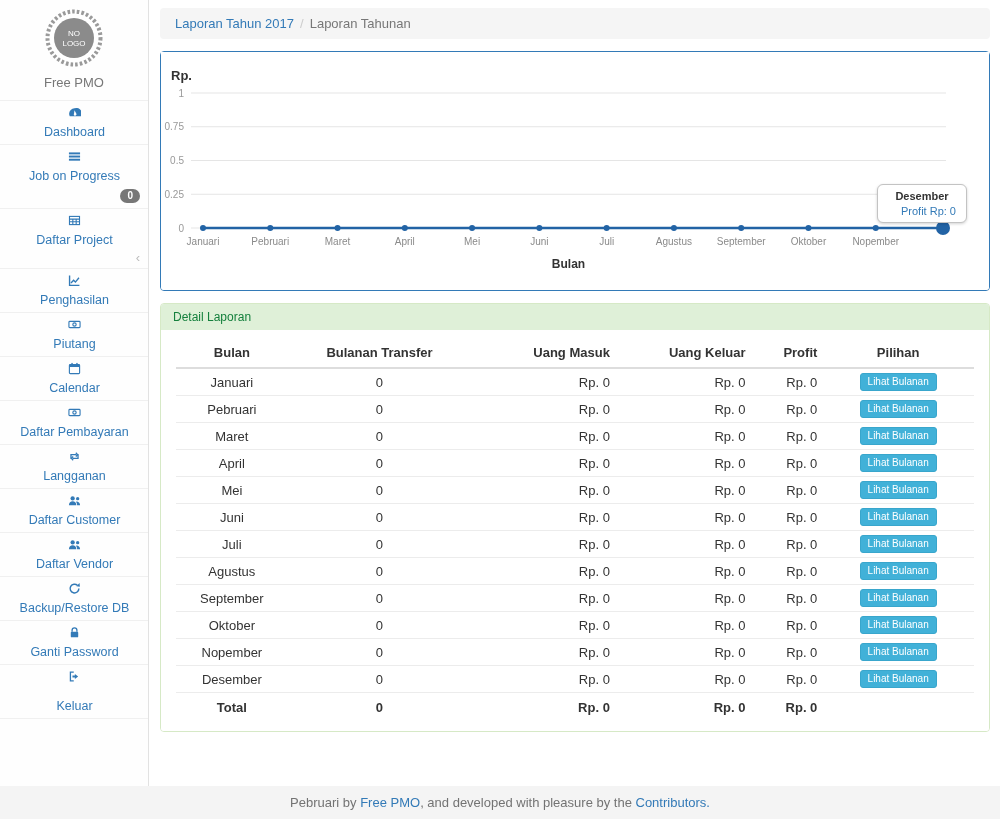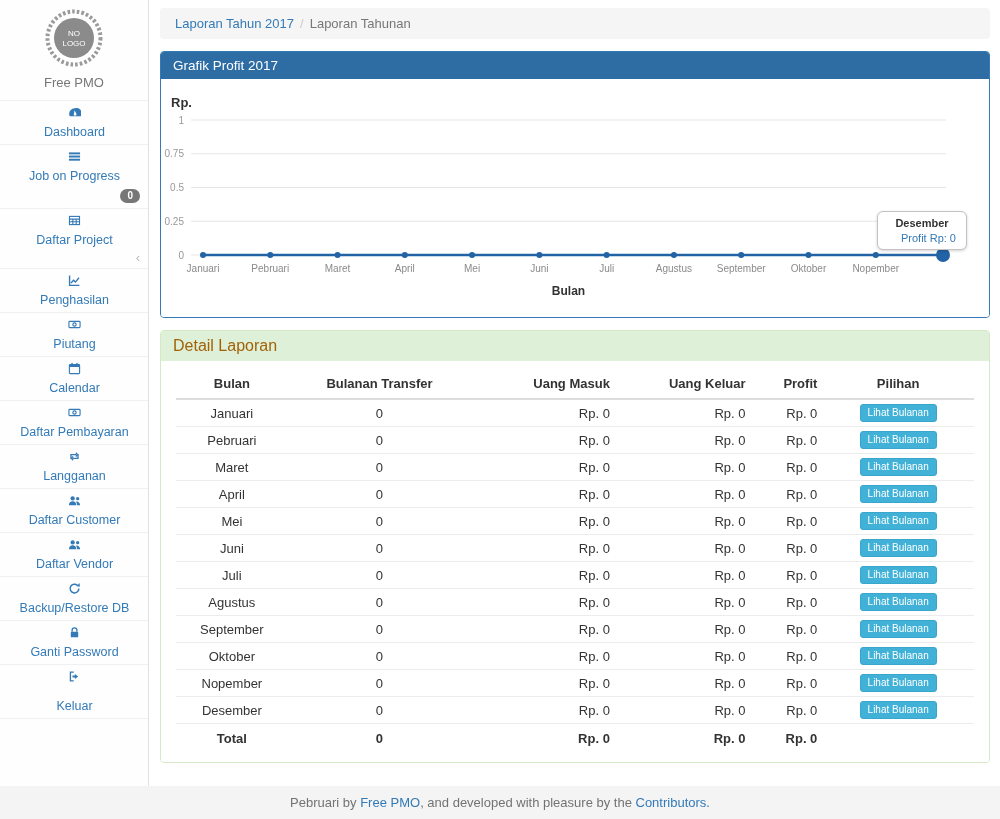--- a/index.html
+++ b/index.html
@@ -73,21 +73,21 @@
     position:absolute; right:22px; top:132px; background:#fff; border:1px solid #c3c3c3;
     border-radius:6px; padding:5px 10px; text-align:center;
     box-shadow:0 1px 3px rgba(0,0,0,.18); z-index:2;
   }
   .chart-tooltip .tt-title { font-weight:bold; font-size:11px; color:#333; }
   .chart-tooltip .tt-value { font-size:11px; color:#337ab7; margin-top:3px; white-space:nowrap;padding-left:13px; }
 
   
   .panel-detail { border:1px solid #d6e9c6; }
   .panel-detail .panel-heading {
-    background:#dff0d8; color:#a16207; padding:6px 12px; font-size:16px;
+    background:#dff0d8; color:#15803d; padding:6px 12px; font-size:12px;
     border-radius:3px 3px 0 0;
   }
   .panel-detail .panel-body { background:#fff; padding:8px 15px 12px; border-radius:0 0 3px 3px; }
   table.report { width:100%; border-collapse:collapse; font-size:13px; color:#333; }
   table.report th { font-weight:bold; padding:7px 5px; border-bottom:2px solid #ddd; }
   table.report td { padding:4px 5px; border-bottom:1px solid #ececec; }
   table.report th:nth-child(1){ width:14%; } table.report th:nth-child(2){ width:23%; }
   table.report th:nth-child(3){ width:18%; } table.report th:nth-child(4){ width:17%; }
   table.report th:nth-child(5){ width:9%; }  table.report th:nth-child(6){ width:19%; }
   table.report th:nth-child(1), table.report td:nth-child(1),
@@ -282,21 +282,20 @@
   </aside>
 
   <main class="content">
 
     <div class="breadcrumb">
       <a>Laporan Tahun 2017</a><span class="sep">/</span><span>Laporan Tahunan</span>
     </div>
 
 
     <div class="panel panel-chart">
-      <div class="panel-heading">Grafik Profit 2017</div>
       <div class="panel-body">
         <div class="rp-label">Rp.</div>
         <svg id="chart-svg" class="chart-svg" width="828" height="200">
             <line x1="30" y1="148" x2="785" y2="148" stroke="#e5e5e5" stroke-width="1"></line>
             <text x="23" y="151.5" text-anchor="end" font-size="10" fill="#999999">0</text>
             <line x1="30" y1="114.25" x2="785" y2="114.25" stroke="#e5e5e5" stroke-width="1"></line>
             <text x="23" y="117.75" text-anchor="end" font-size="10" fill="#999999">0.25</text>
             <line x1="30" y1="80.5" x2="785" y2="80.5" stroke="#e5e5e5" stroke-width="1"></line>
             <text x="23" y="84" text-anchor="end" font-size="10" fill="#999999">0.5</text>
             <line x1="30" y1="46.75" x2="785" y2="46.75" stroke="#e5e5e5" stroke-width="1"></line>

